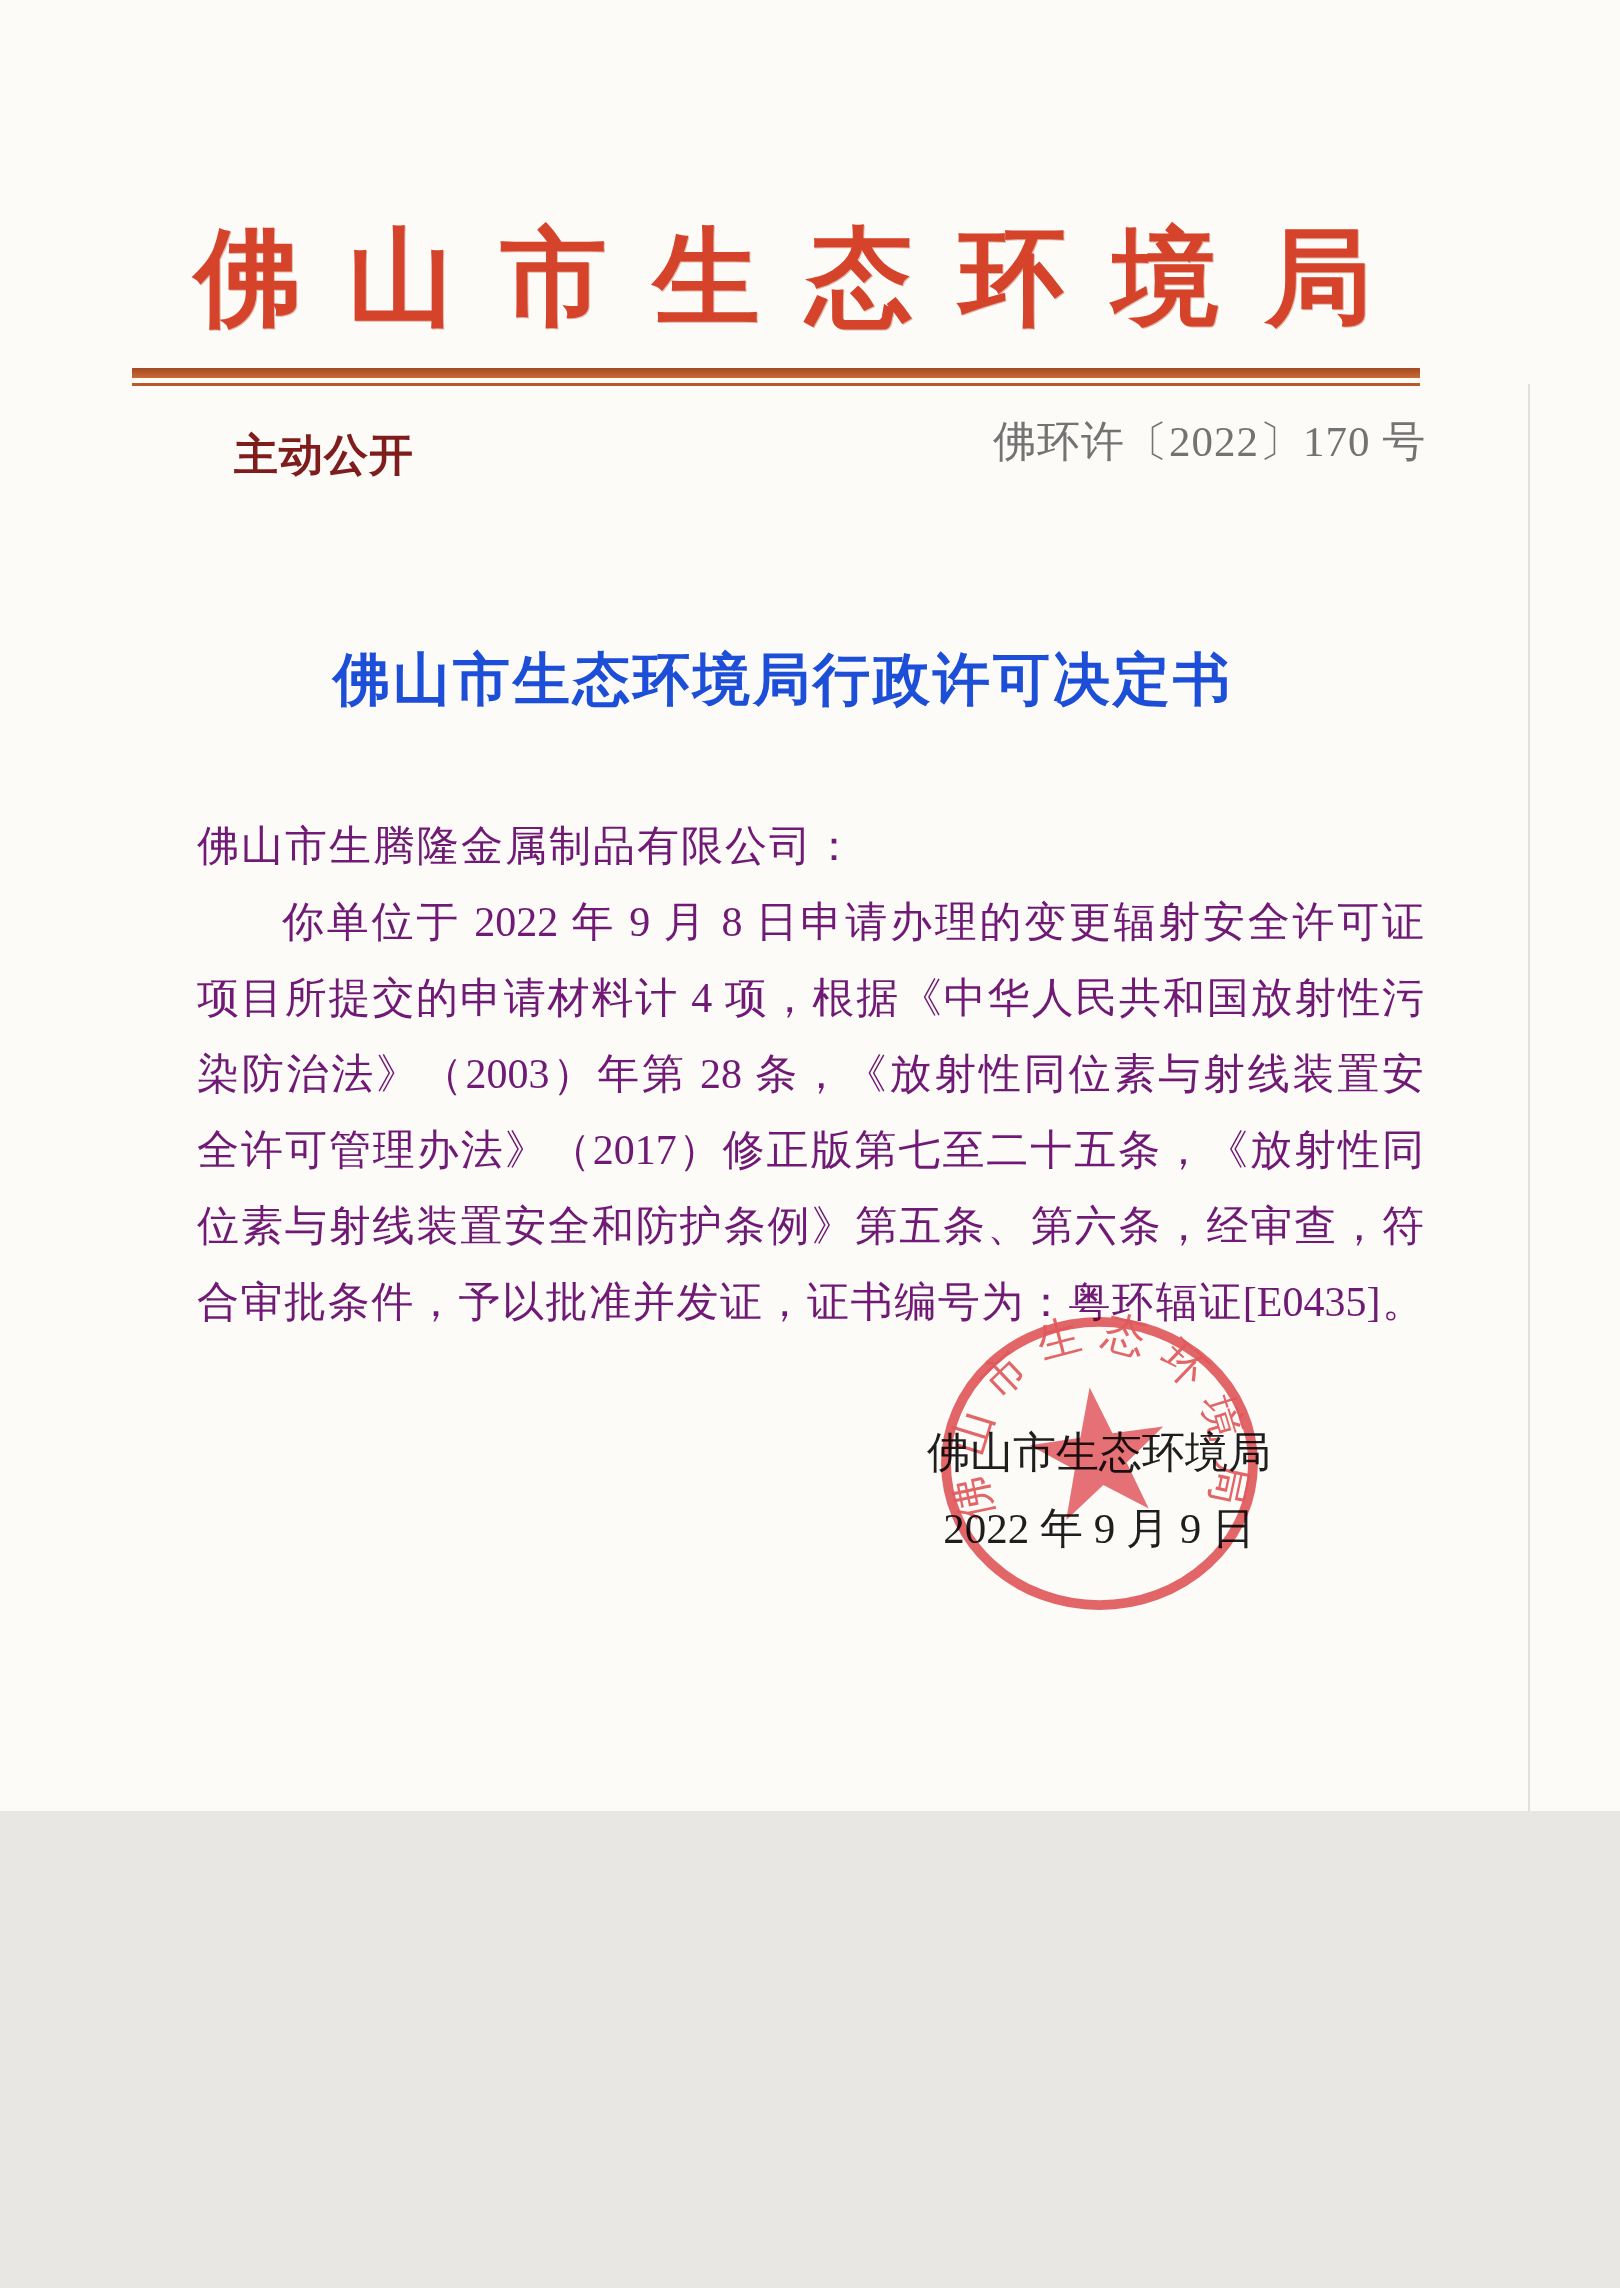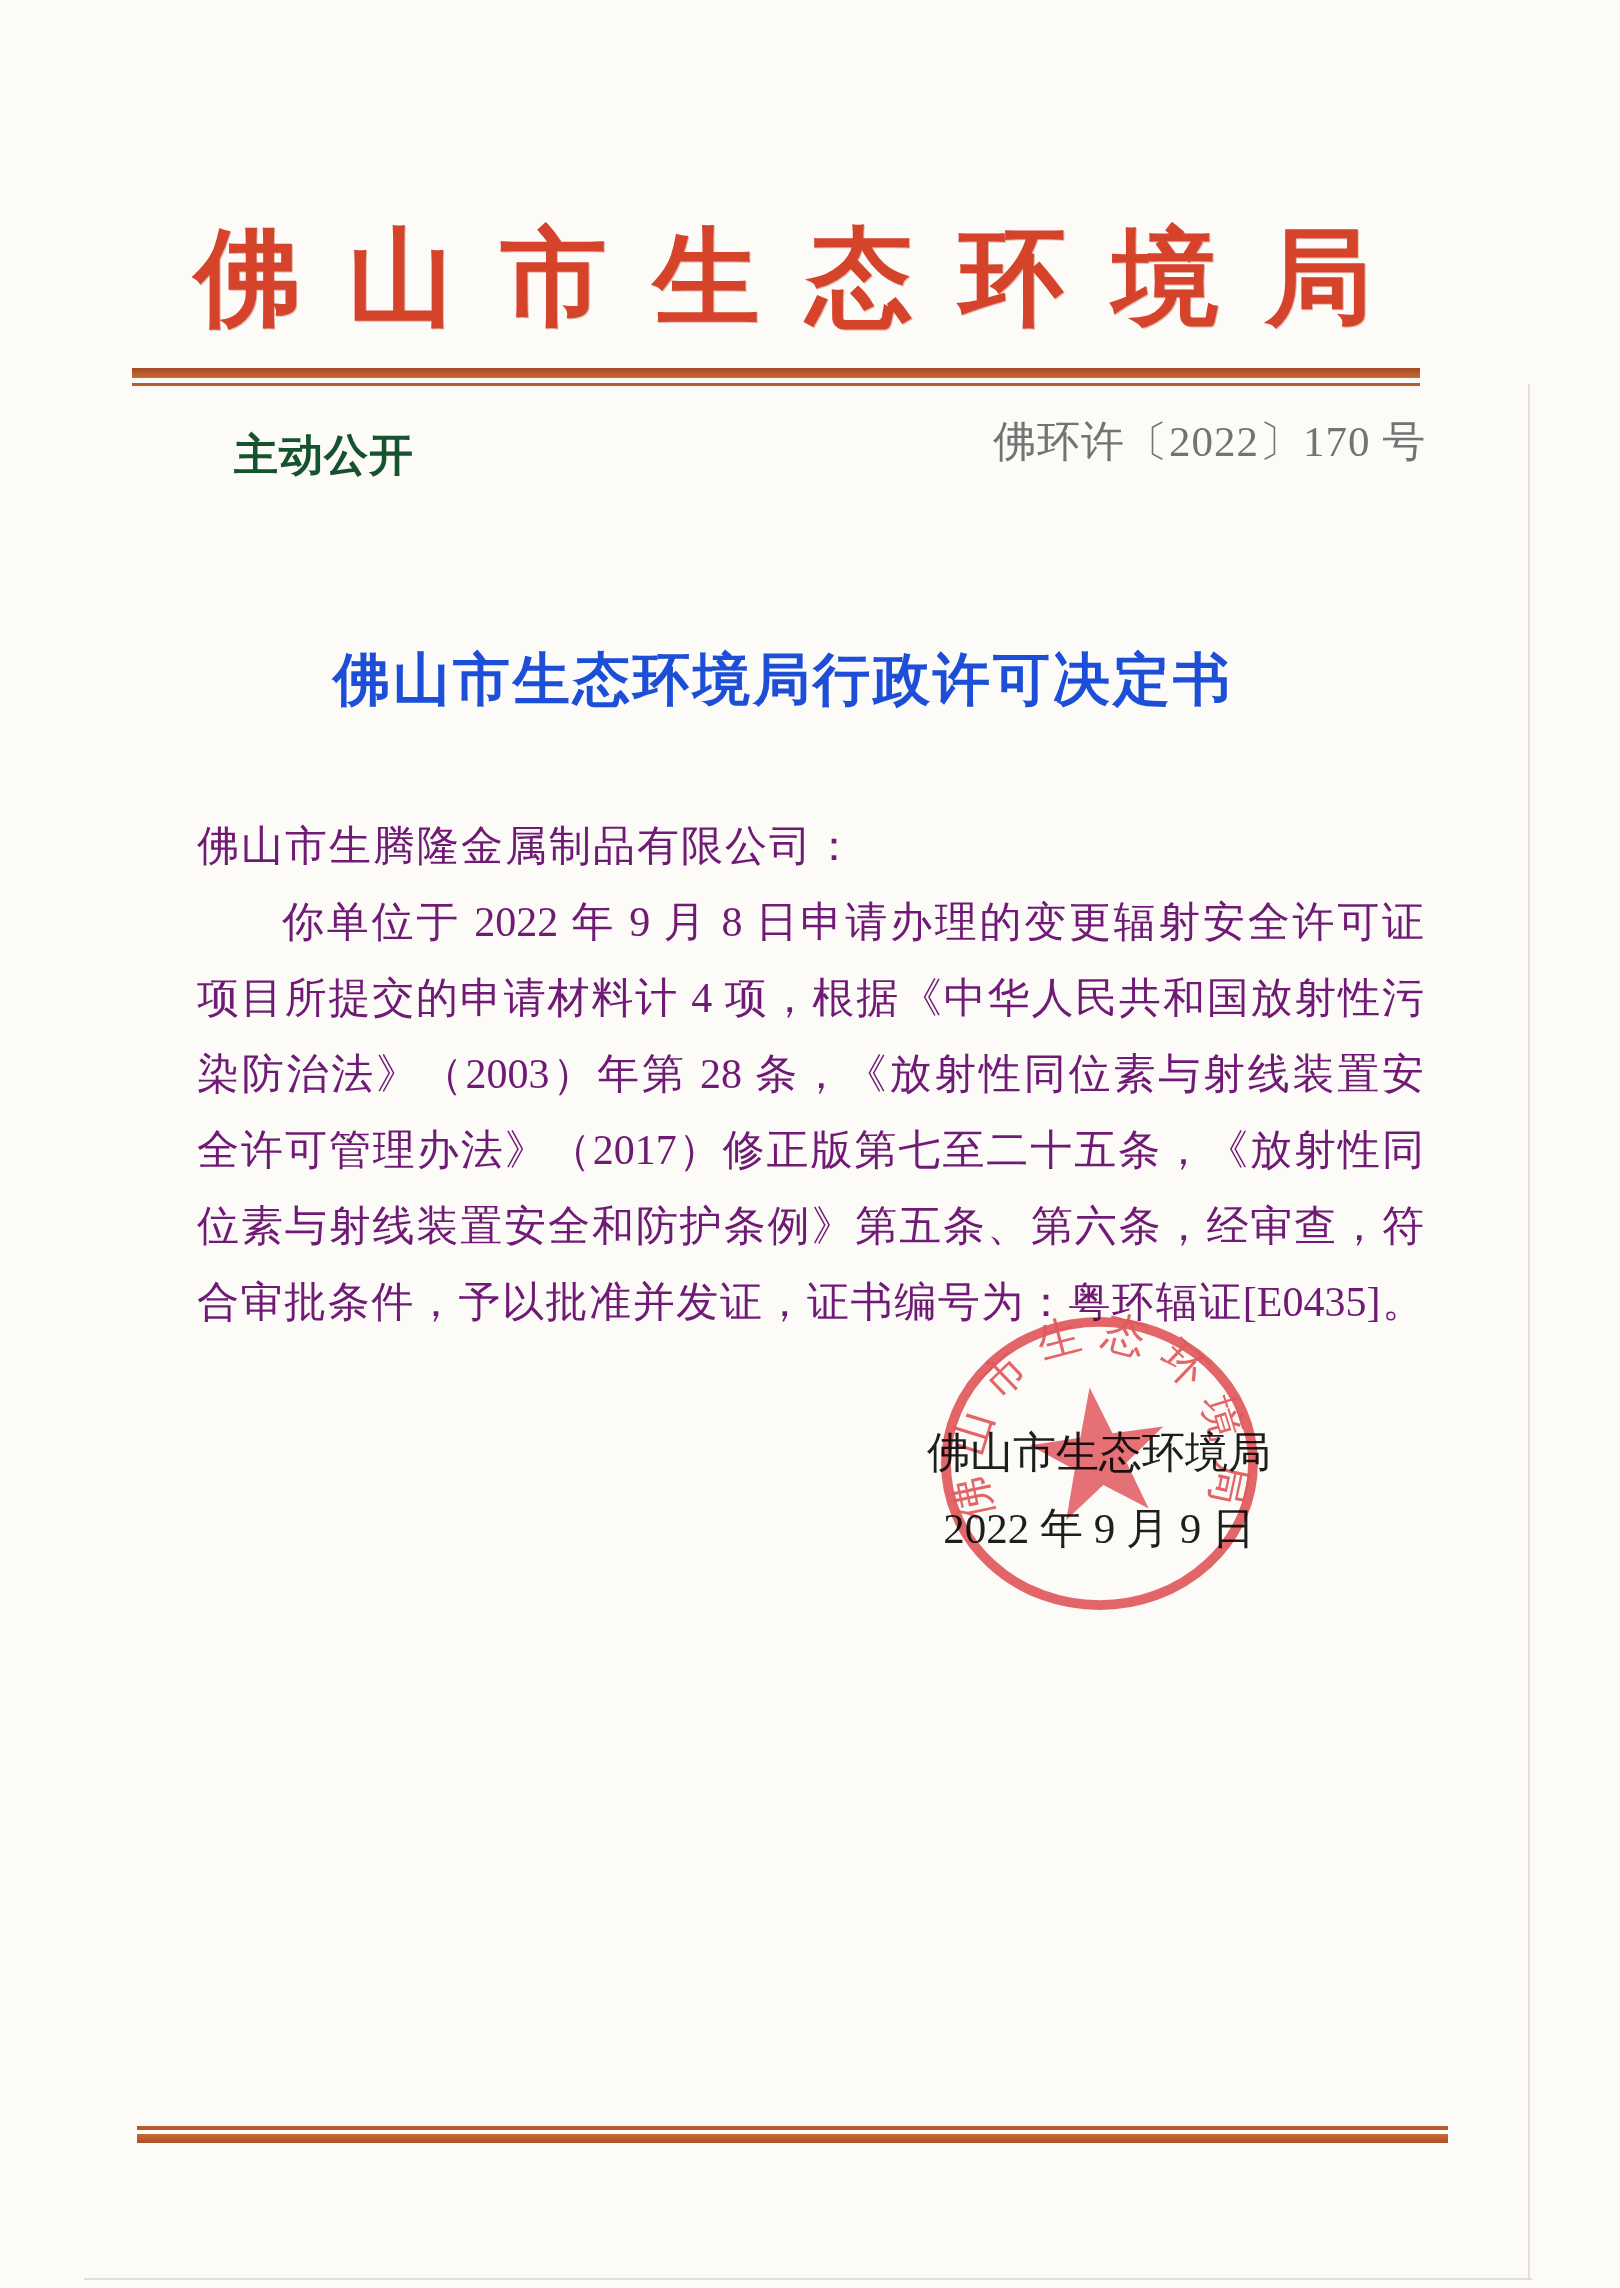--- a/index.html
+++ b/index.html
@@ -1,18 +1,18 @@
 <!DOCTYPE html>
 <html><head>
 <meta charset="utf-8">
 <style>
   html,body{margin:0;padding:0;background:#e9e7e3;}
   .page{
     position:relative;
-    width:1620px;height:2288px;
+    width:1620px;height:1811px;
     background:#fcfbf8;
     overflow:hidden;
     font-family:"Liberation Serif","DejaVu Serif",serif;
     color:#1c1c1c;
   }
   
   .masthead{
     position:absolute;left:133px;top:207px;width:1300px;
     text-align:center;
     font-family:"Liberation Serif","DejaVu Serif",serif;
@@ -30,21 +30,21 @@
   .rule-top-thick{left:132px;top:368px;width:1288px;height:9.9px;
     background:linear-gradient(#a04a26,#cd6a34);}
   .rule-top-thin{left:132px;top:383px;width:1288px;height:3px;background:#b95a2d;}
   .rule-bottom-thin{left:137px;top:2126px;width:1311px;height:3.9px;background:#b95a2d;}
   .rule-bottom-thick{left:137px;top:2134px;width:1311px;height:8.9px;
     background:linear-gradient(#cd6a34,#a84e28);}
   
   .publicity{
     position:absolute;left:234px;top:426px;
     font-family:"Liberation Sans","DejaVu Sans",sans-serif;
-    font-weight:700;font-size:44px;color:#14532d;
+    font-weight:700;font-size:44px;color:#7f1d1d;
     letter-spacing:1px;white-space:nowrap;
   }
   .doc-number{
     position:absolute;left:993px;top:413px;
     font-size:43px;color:#737373;white-space:nowrap;letter-spacing:1px;
   }
   
   .doc-title{
     position:absolute;left:133px;top:642px;width:1300px;
     text-align:center;

